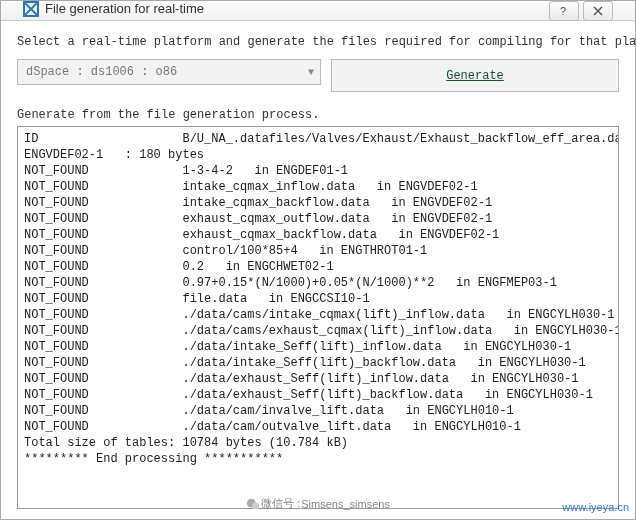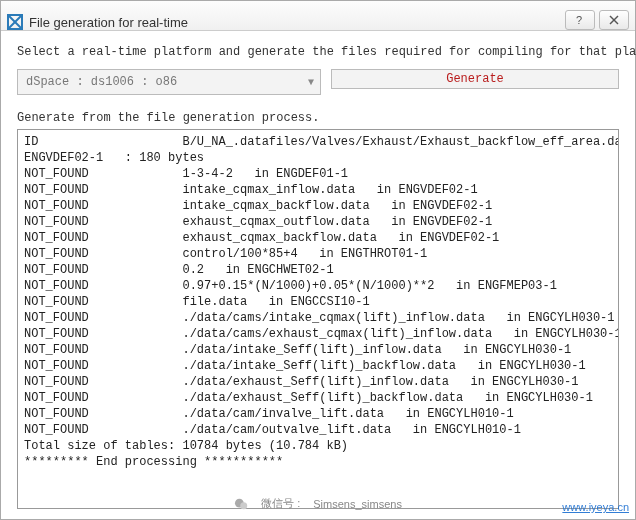--- a/index.html
+++ b/index.html
@@ -13,26 +13,26 @@
   }
   .window {
     width: 636px;
     height: 520px;
     background: #fff;
     border: 1px solid #aaa;
     display: flex;
     flex-direction: column;
   }
   .titlebar {
-    height: 30px;
+    height: 20px;
     background: linear-gradient(#fdfdfd,#f0f0f0);
     border-bottom: 1px solid #ccc;
     display: flex;
-    align-items: flex-end;
-    padding: 0 6px;
+    align-items: flex-start;
+    padding: 0 22px;
   }
   .titlebar .app-icon {
     width: 16px; height: 16px;
     margin-right: 6px;
     display:flex; align-items:center; justify-content:center;
   }
   .titlebar .title { flex: 1; color: #333; font-size: 13px; }
   .titlebar .ctrl {
     width: 30px; height: 20px;
     border: 1px solid #bbb;
@@ -70,26 +70,27 @@
     display:flex; align-items:center;
     padding: 0 8px;
     position:relative;
   }
   .select-box .chev {
     position:absolute; right:6px; top:50%; transform:translateY(-50%);
     color:#888; font-size:10px;
   }
   .gen-btn {
     flex: 1;
-    height: 20px;
+    height: 33px;
     border:1px solid #bbb;
     background:#f3f3f3;
-    color:#b91c1c;
+    color:#14532d;
     display:flex; align-items:center; justify-content:center;
     cursor:pointer;
+    text-decoration:underline;
   }
   .msg-label { margin-bottom: 4px; }
   .log-box {
     flex: 1;
     border:1px solid #999;
     background:#fff;
     overflow:auto;
     padding: 4px 6px;
     white-space: pre;
     font-family: "Courier New", monospace;
@@ -114,28 +115,27 @@
     font-style: italic;
     line-height: 1;
     text-shadow: 0 0 2px rgba(255,255,255,0.8);
   }
   .watermark .url {
     font-family: "Microsoft YaHei",sans-serif;
     font-size: 11px;
     color:#1b6fd1;
     text-align:left;
     margin-top:-2px;
-    text-decoration:underline;
   }
   .wechat {
     position:absolute;
     bottom: 8px;
     left: 50%;
     transform: translateX(-50%);
-    display:flex; align-items:center; gap:13px;
+    display:flex; align-items:center; gap:1px;
     font-family: "Microsoft YaHei",sans-serif;
     font-size: 11px;
     color:#888;
     pointer-events:none;
     justify-content:center;
   }
   .wechat .wx-icon {
     width:14px; height:14px;
   }
   

